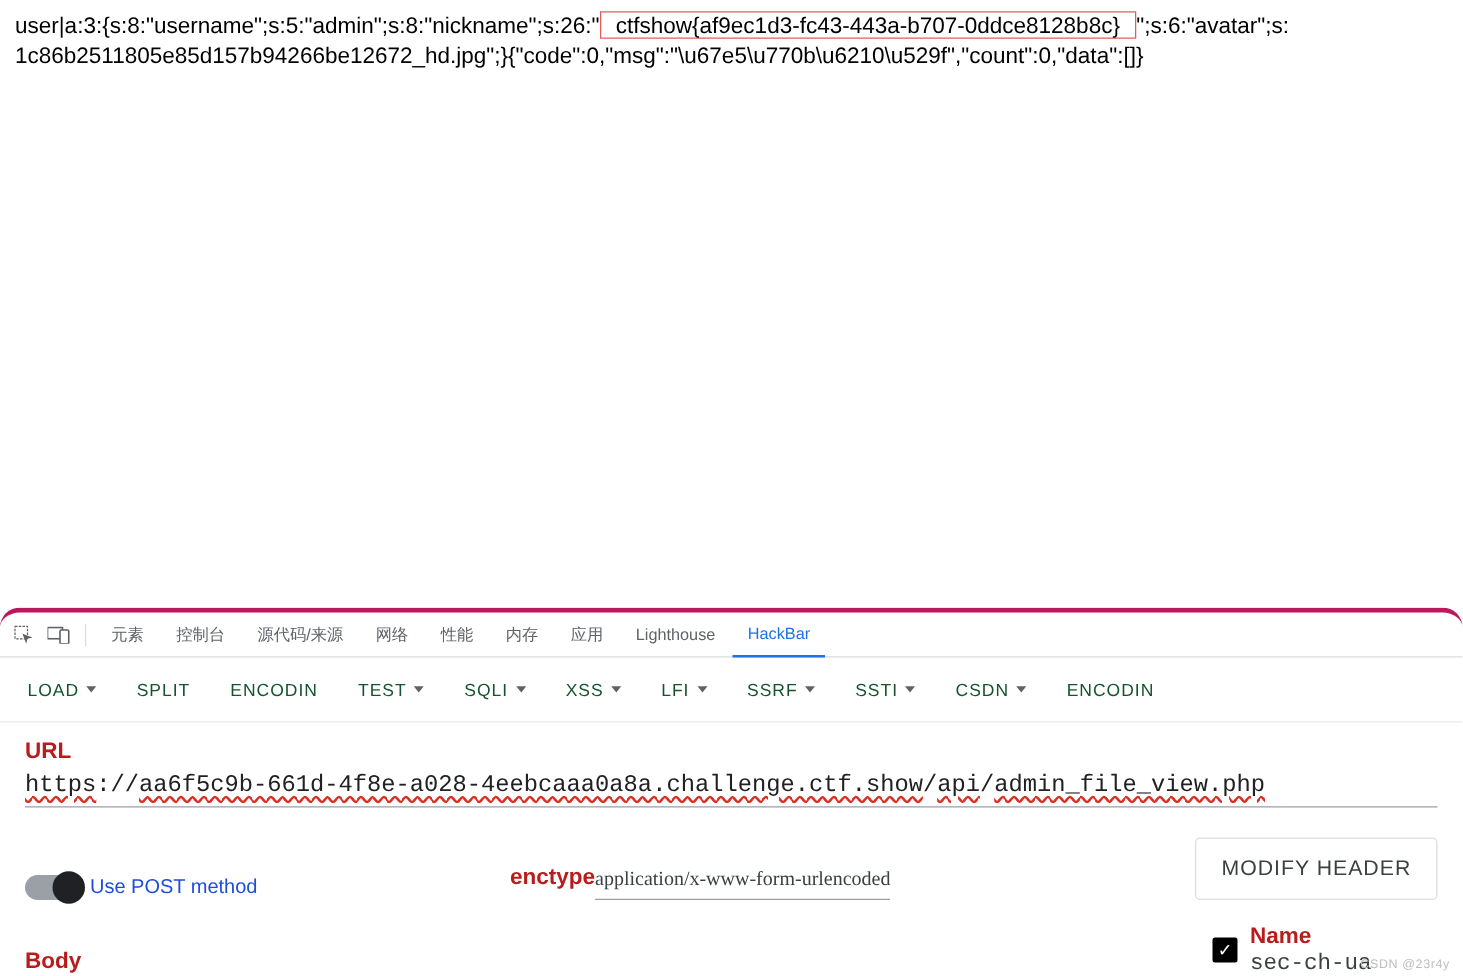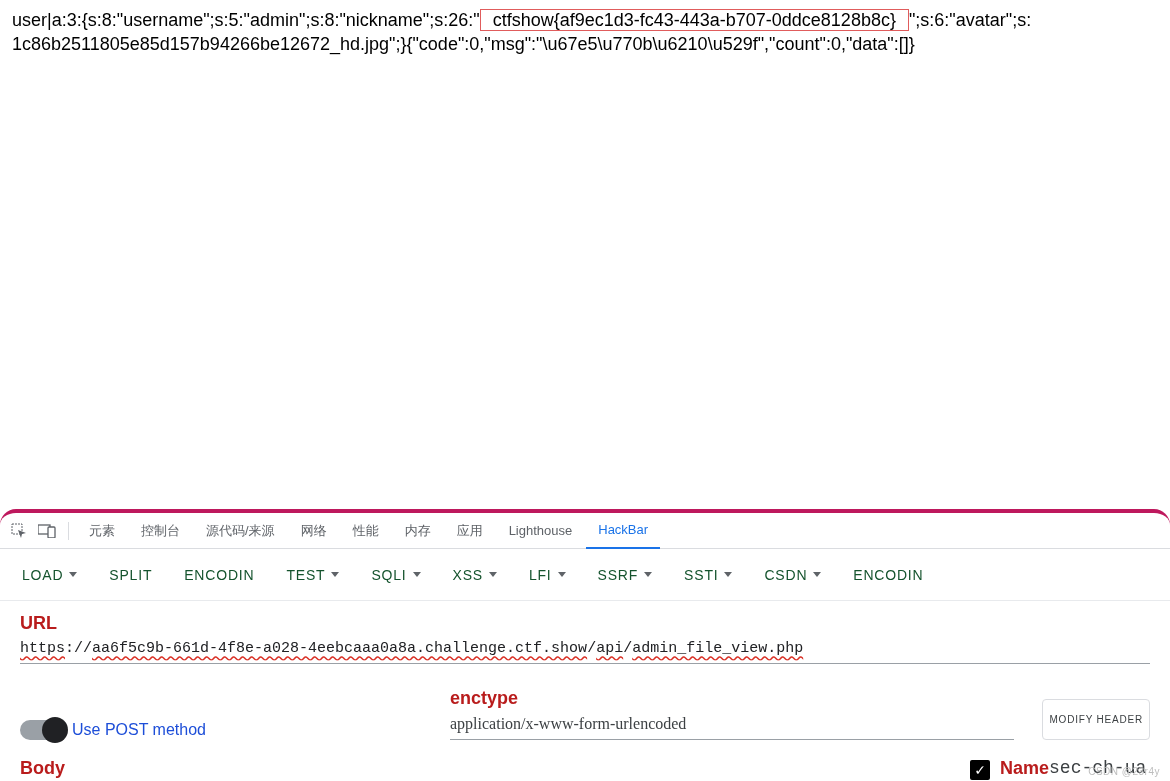--- a/index.html
+++ b/index.html
@@ -93,21 +93,21 @@
     font-size: 18px;
     color: #b91c1c;
     margin-bottom: 2px;
     font-weight: bold;
   }
   .url-input {
     width: 100%;
     border: none;
     border-bottom: 1px solid #9aa0a6;
     font-family: "Consolas","Courier New",monospace;
-    font-size: 15px;
+    font-size: 19px;
     padding: 4px 0 6px 0;
     outline: none;
     color: #202124;
     background: transparent;
   }
   .url-underline {
     text-decoration-line: underline;
     text-decoration-style: wavy;
     text-decoration-color: #d93025;
     text-underline-offset: 3px;
@@ -133,35 +133,35 @@
     top: -3px; right: -2px;
   }
   .post-label {
     color: #1d4ed8;
     font-size: 16px;
     margin-left: 6px;
   }
   .post-block { display:flex; align-items:center; width: 360px;}
   .enctype-block {
     flex: 1;
-    display:flex; flex-direction:column;margin-left:42px;
+    display:flex; flex-direction:row;
   }
   .enctype-select {
     display:flex; justify-content:space-between; align-items:center;
     border-bottom: 1px solid #9aa0a6;
     font-size: 16px;
     padding: 4px 0 6px 0;
     color: #3c4043;
     font-family: Liberation Serif, serif;
   }
   .modify-btn {
     border: 1px solid #dadce0;
     border-radius: 4px;
-    padding: 14px 6px;
-    font-size: 10px;
+    padding: 14px 20px;
+    font-size: 17px;
     font-weight: 500;
     letter-spacing: 0.8px;
     color: #3c4043;
     background:#fff;
     cursor:pointer;
   }
   .row3 {
     display:flex;
     gap: 30px;
     margin-top: 18px;
@@ -185,21 +185,21 @@
     display:flex; align-items:center; gap: 10px;
   }
   .checkbox {
     width: 20px; height: 20px;
     background: #000;
     display:flex; align-items:center; justify-content:center;
     color:#fff;
     font-size: 14px;
     border-radius:2px;
   }
-  .hname-col { display:flex; flex:1;}
+  .hname-col { display:flex; flex-direction:column; flex:1;}
   .hname-val {
     font-family: "Consolas","Courier New",monospace;
     font-size: 18px;
     color:#3c4043;
   }
   .watermark {
     position:absolute;
     right: 10px; bottom: 4px;
     font-size: 10px;
     color: #bdbdbd;

